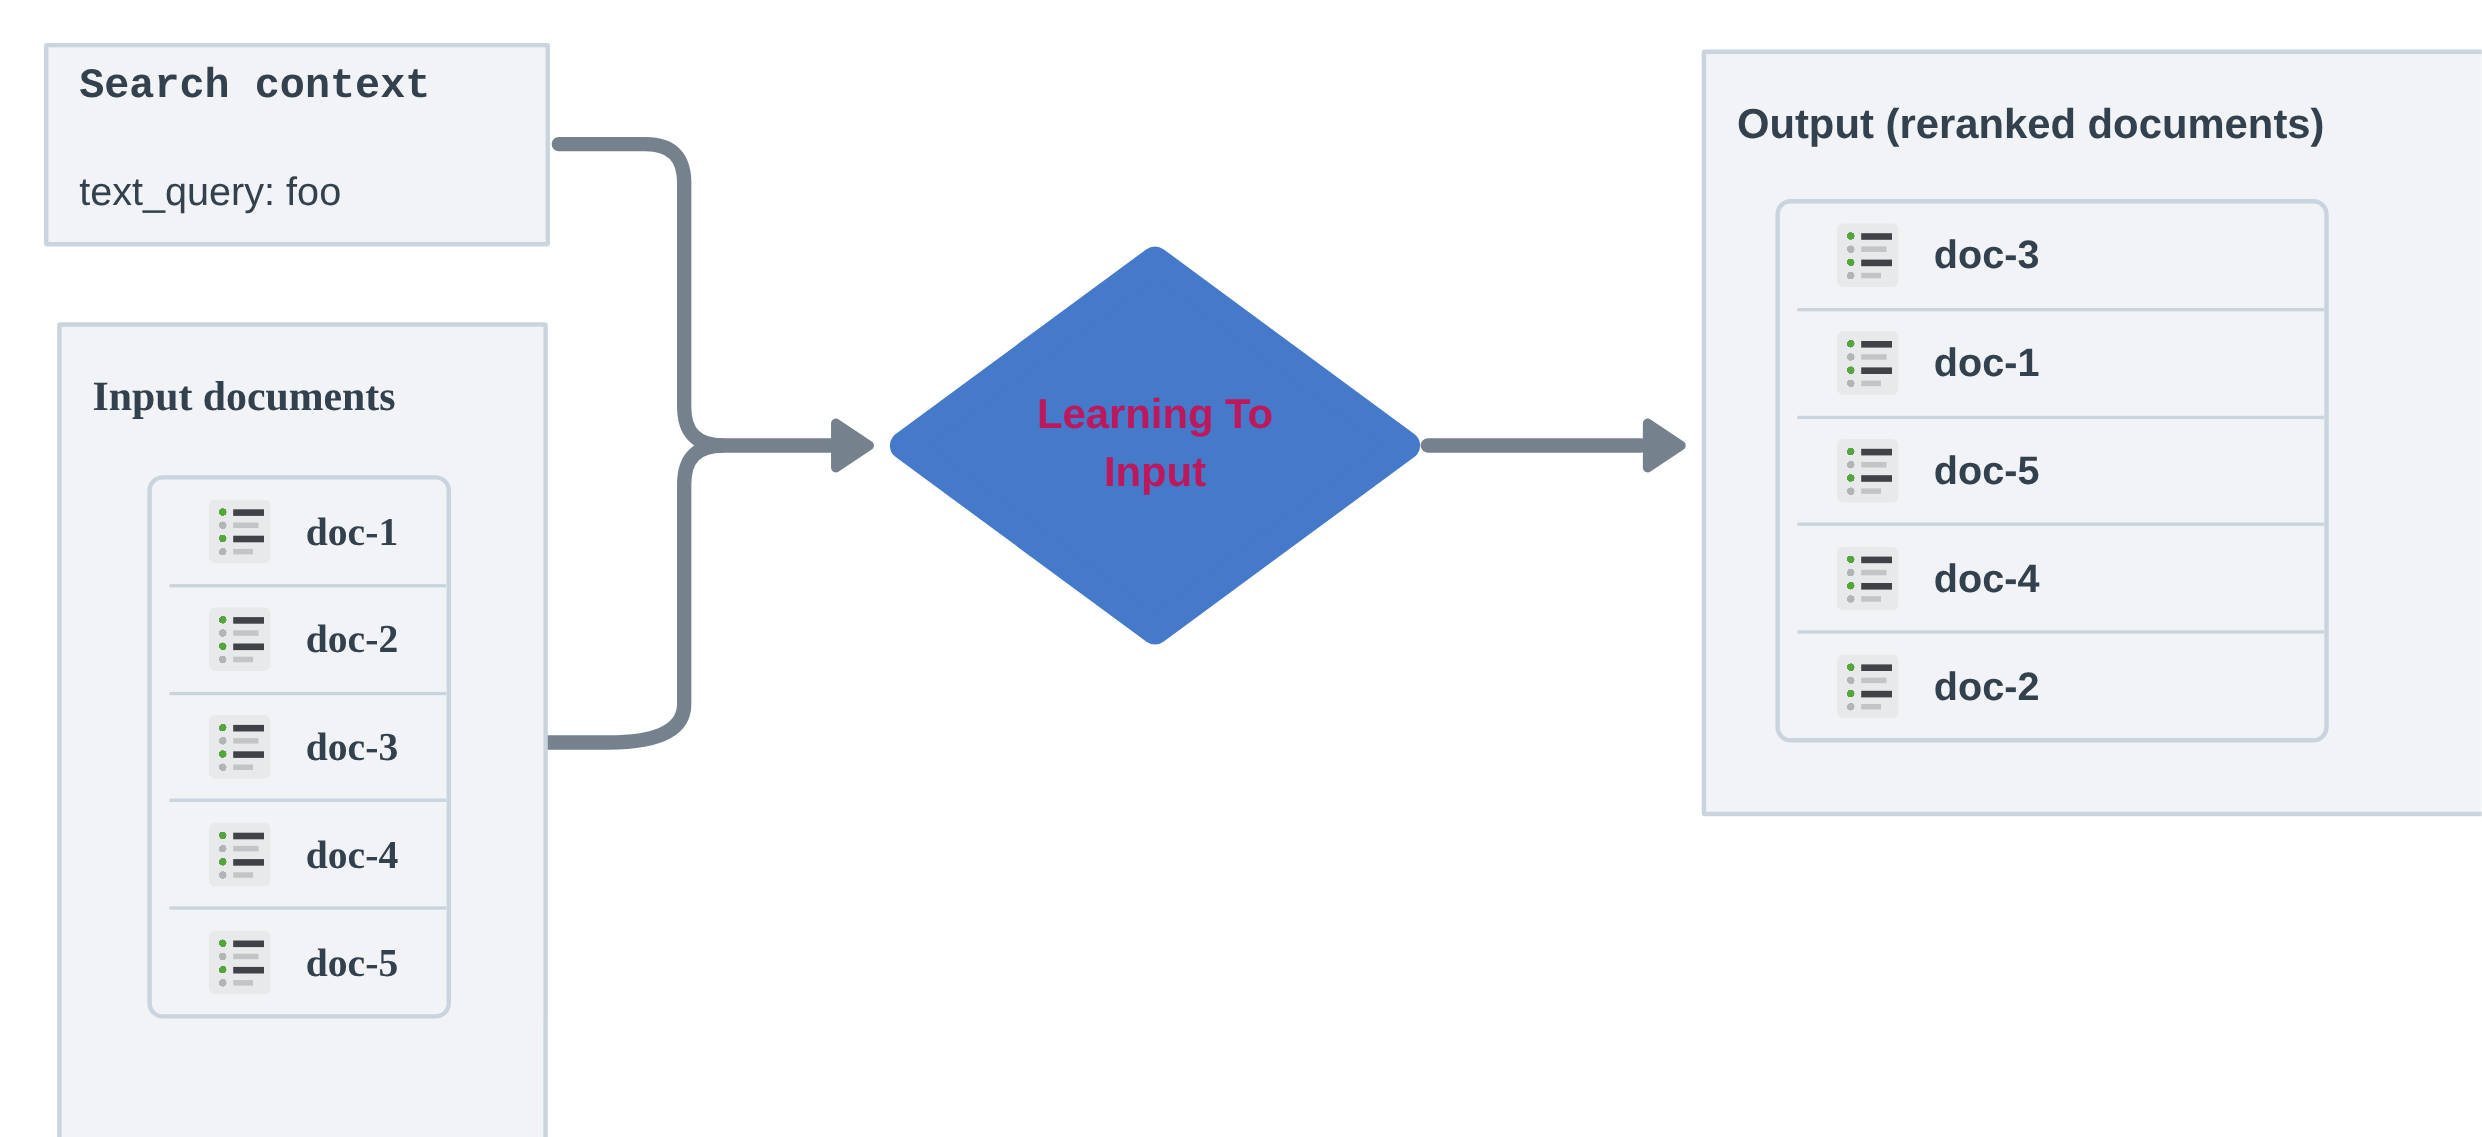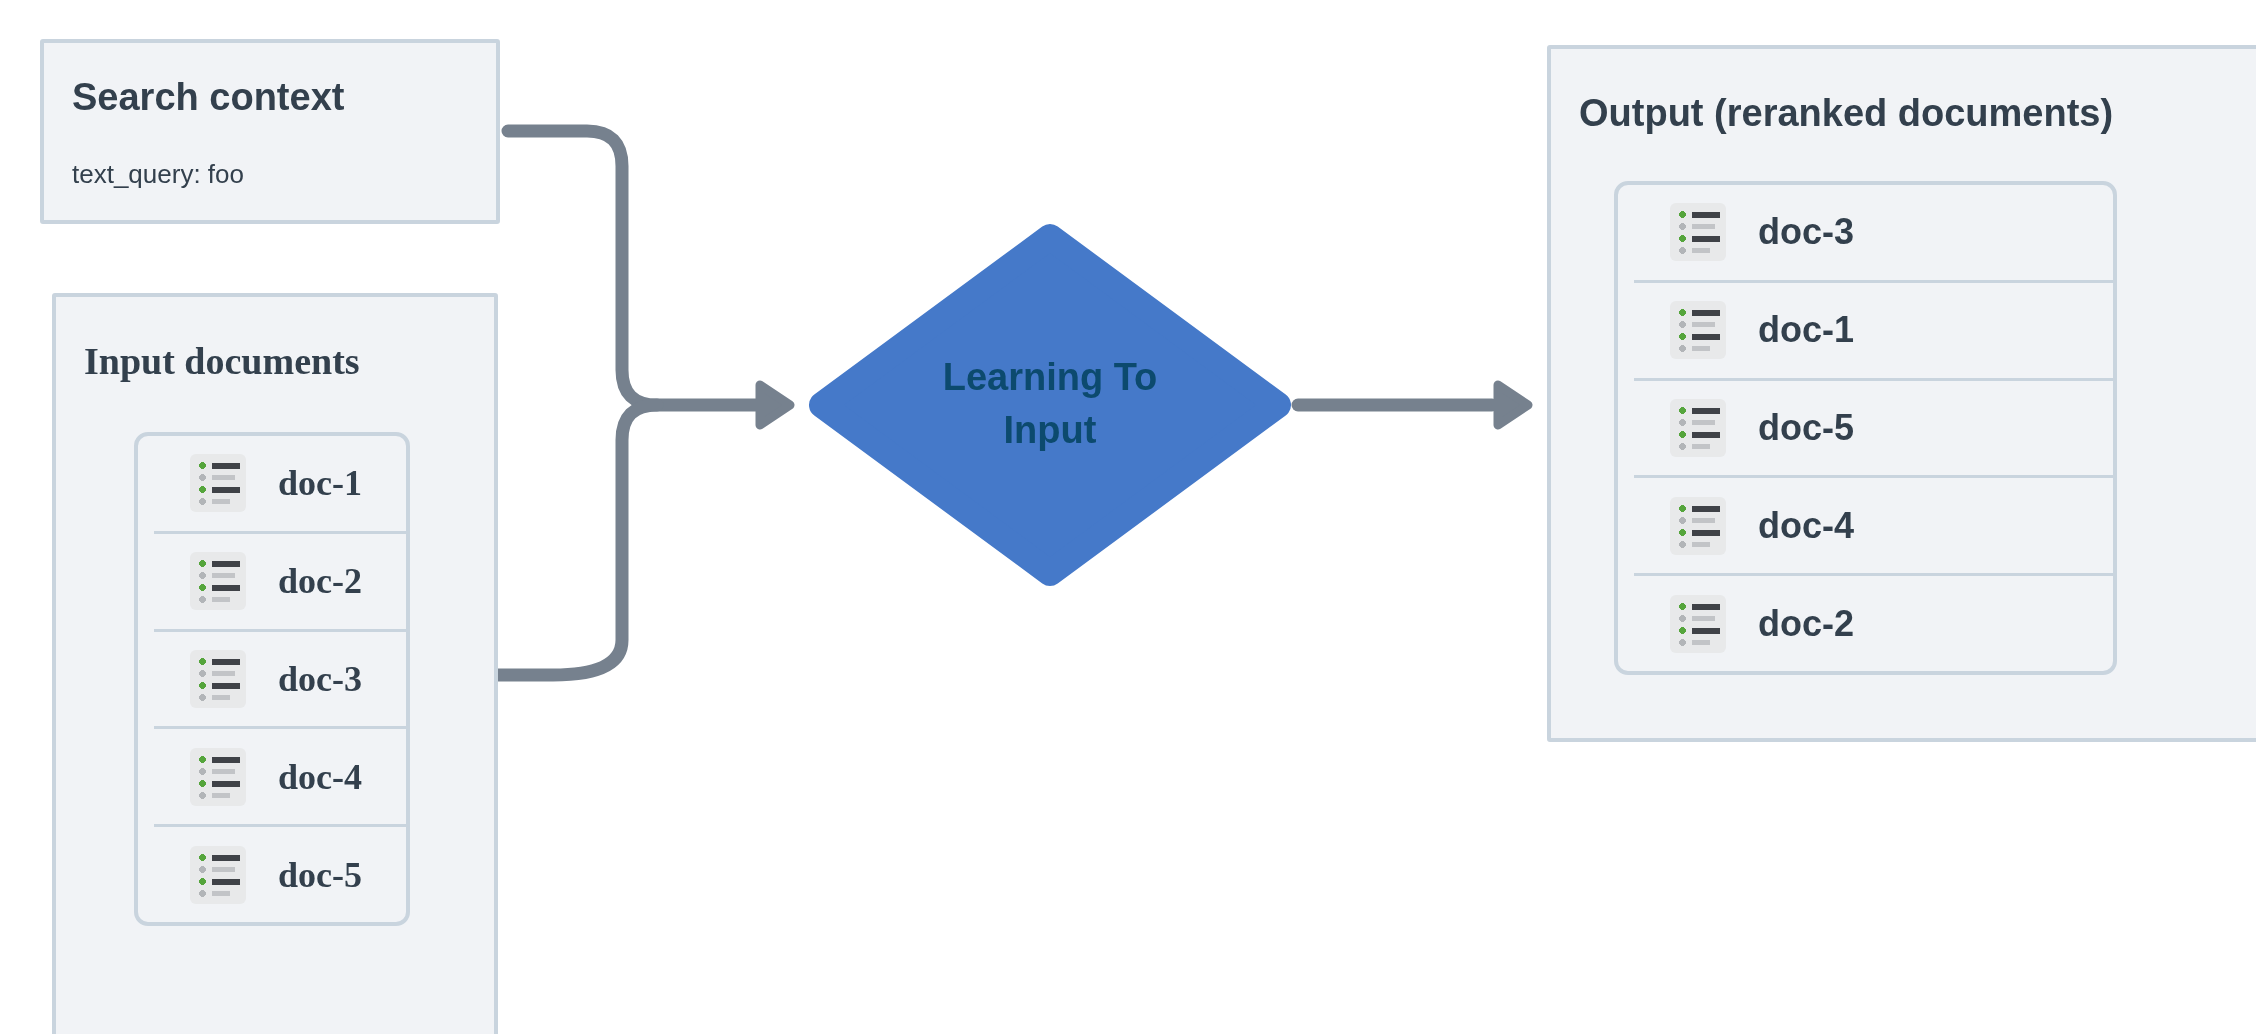--- a/index.html
+++ b/index.html
@@ -28,26 +28,26 @@
     border:4px solid var(--box-border);
     border-radius:3px;
   }
   #search-box{left:40px;top:39px;width:460px;height:185px;}
   #input-box{left:52px;top:293px;width:446px;height:887px;font-family:Liberation Serif, serif;}
   #output-box{left:1547px;top:45px;width:751px;height:697px;}
   .box-title{
     position:absolute;left:28px;
     font-size:38px;font-weight:700;line-height:44px;white-space:nowrap;
   }
-  #search-box .box-title{top:32px;}
+  #search-box .box-title{top:14px;font-family:Liberation Mono, monospace;}
   #input-box .box-title{top:42px;}
   #output-box .box-title{top:42px;}
   .query-text{
     position:absolute;left:28px;top:110px;
-    font-size:26px;font-weight:400;line-height:42px;white-space:nowrap;
+    font-size:36px;font-weight:400;line-height:42px;white-space:nowrap;
   }
   .doc-list{
     position:absolute;box-sizing:border-box;
     border:4px solid var(--box-border);
     border-radius:14px;
     background:var(--box-fill);
     display:flex;flex-direction:column;overflow:hidden;padding-left:16px;
   }
   #input-box .doc-list{left:78px;top:135px;width:276px;height:494px;}
   #output-box .doc-list{left:63px;top:132px;width:503px;height:494px;}
@@ -78,21 +78,21 @@
       7px 7px, 18px 5px;
     background-position:
       9px 8px,  22px 9px,
       9px 20px, 22px 21px,
       9px 32px, 22px 33px,
       9px 44px, 22px 45px;
   }
   #flow-svg{position:absolute;left:0;top:0;width:2256px;height:1034px;}
   #diamond-label{
     position:absolute;left:880px;top:351px;width:340px;
-    text-align:center;color:#0c4a6e;
+    text-align:center;color:#be185d;
     font-size:38px;font-weight:700;line-height:53px;
   }
 </style>
 </head>
 <body>
 
 <svg id="flow-svg" viewBox="0 0 2256 1034" fill="none" xmlns="http://www.w3.org/2000/svg">
   <g stroke="#76818e" stroke-width="13" stroke-linecap="round" fill="none">
     <path d="M 508 131 H 587 Q 622 131 622 166 V 370 Q 622 405 657 405 H 756"></path>
     <path d="M 498 675 H 553 Q 622 675 622 640 V 440 Q 622 405 657 405"></path>

